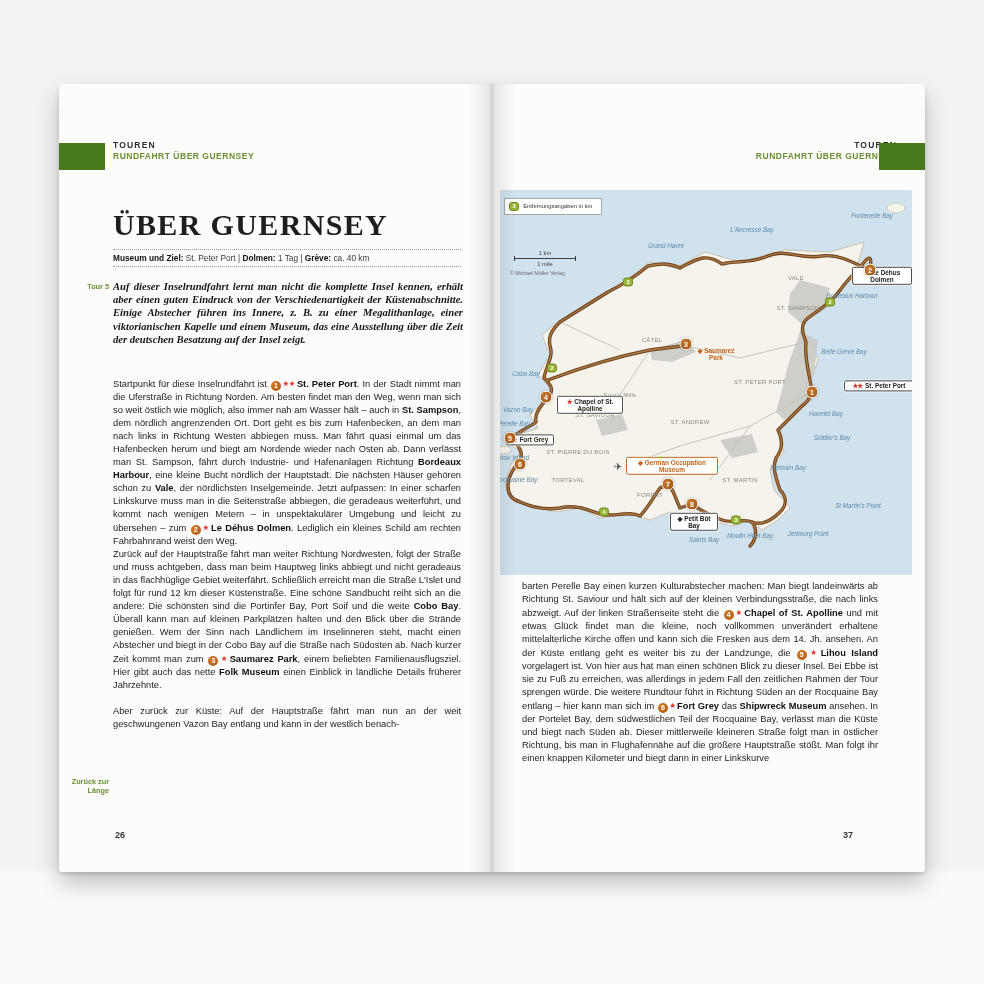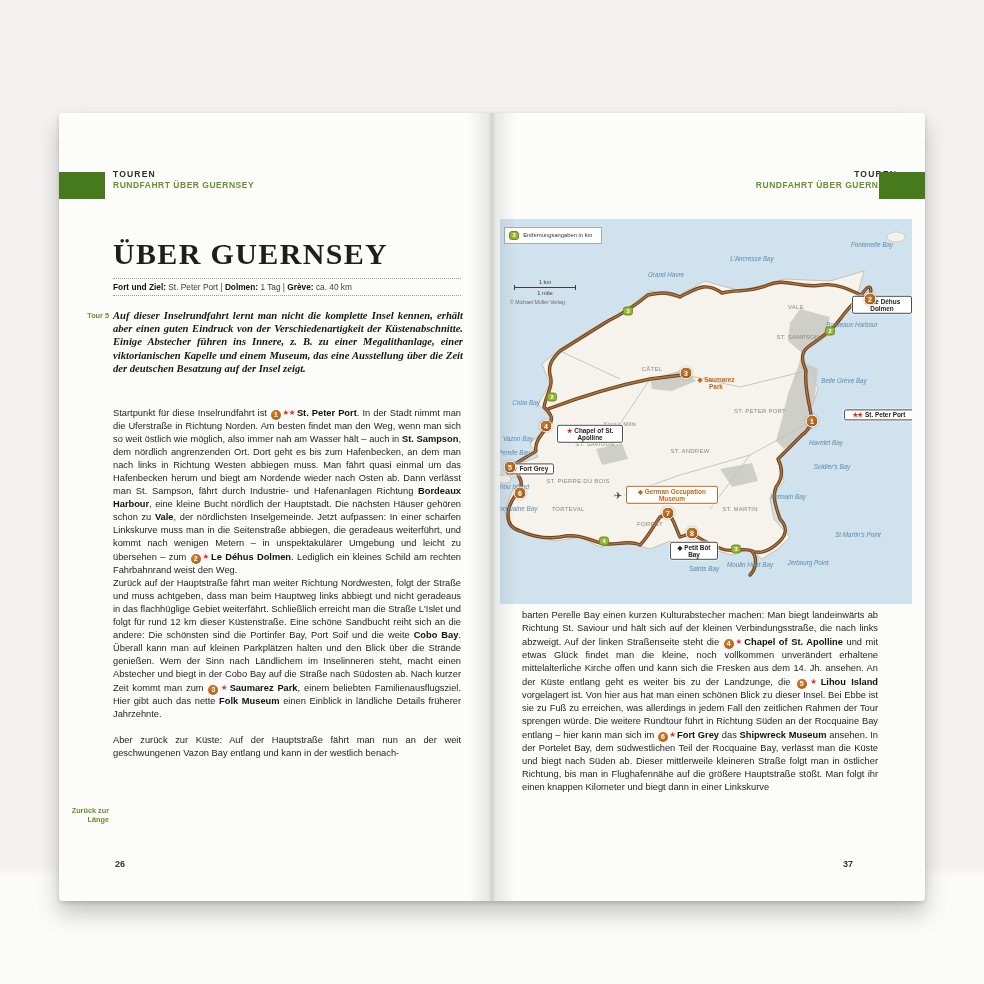--- a/index.html
+++ b/index.html
@@ -4,21 +4,21 @@
 <style>
   html,body{margin:0;padding:0;}
   body{
     width:984px;height:984px;overflow:hidden;position:relative;
     font-family:"Liberation Sans",sans-serif;
     background:linear-gradient(#f3f2f0 0%,#f3f2f0 88%,#fafaf8 89%,#fafaf8 100%);
   }
   .spread{
     position:absolute;left:59px;top:84px;width:866px;height:788px;
     box-shadow:0 12px 22px rgba(0,0,0,.22), 0 2px 4px rgba(0,0,0,.15);
-    display:flex;background:#fcfcfb;border-radius:4px;margin-top:29px;
+    display:flex;background:#fcfcfb;border-radius:4px;
   }
   .spread::before{
     content:'';position:absolute;left:50%;top:0;bottom:0;width:48px;transform:translateX(-50%);
     background:linear-gradient(90deg,rgba(0,0,0,0) 0%,rgba(0,0,0,.08) 42%,rgba(0,0,0,.17) 50%,rgba(0,0,0,.08) 58%,rgba(0,0,0,0) 100%);
     z-index:6;pointer-events:none;
   }
   .page{position:relative;width:433px;height:788px;background:#fcfcfb;}
   .page-left{border-radius:4px 0 0 4px;}
   .page-right{border-radius:0 4px 4px 0;}
   .tab{position:absolute;top:59px;width:46px;height:27px;background:#47791d;z-index:4;}
@@ -110,21 +110,21 @@
 
 <div class="spread">
 
   <div class="page page-left">
     <div class="tab tab-left"></div>
     <div class="hdr hdr-left">
       <div class="kick">TOUREN</div>
       <div class="kick-sub">RUNDFAHRT ÜBER GUERNSEY</div>
     </div>
     <h1 class="title"><br><span>ÜBER GUERNSEY</span></h1>
-    <div class="meta" id="meta-line"><strong>Fort und Ziel:</strong> St. Peter Port | <strong>Dolmen:</strong> 1 Tag | <strong>Grève:</strong> ca. 40 km</div>
+    <div class="meta" id="meta-line"><strong>Museum und Ziel:</strong> St. Peter Port | <strong>Dolmen:</strong> 1 Tag | <strong>Grève:</strong> ca. 40 km</div>
     <div class="margin-note note-tour">Tour 5</div>
     <p class="intro">Auf dieser Inselrundfahrt lernt man nicht die komplette Insel kennen, erhält aber einen guten Eindruck von der Verschiedenartigkeit der Küstenabschnitte. Einige Abstecher führen ins Innere, z. B. zu einer Megalithanlage, einer viktorianischen Kapelle und einem Museum, das eine Ausstellung über die Zeit der deutschen Besatzung auf der Insel zeigt.</p>
     <div class="bodycol" id="left-paras">
         <p>Startpunkt für diese Inselrundfahrt ist <span class="mk">1</span><span class="stars">★★</span><strong>St. Peter Port</strong>. In der Stadt nimmt man die Uferstraße in Richtung Norden. Am besten findet man den Weg, wenn man sich so weit östlich wie möglich, also immer nah am Wasser hält – auch in <strong>St. Sampson</strong>, dem nördlich angrenzenden Ort. Dort geht es bis zum Hafenbecken, an dem man nach links in Richtung Westen abbiegen muss. Man fährt quasi einmal um das Hafenbecken herum und biegt am Nordende wieder nach Osten ab. Dann verlässt man St. Sampson, fährt durch Industrie- und Hafenanlagen Richtung <strong>Bordeaux Harbour</strong>, eine kleine Bucht nördlich der Hauptstadt. Die nächsten Häuser gehören schon zu <strong>Vale</strong>, der nördlichsten Inselgemeinde. Jetzt aufpassen: In einer scharfen Linkskurve muss man in die Seitenstraße abbiegen, die geradeaus weiterführt, und kommt nach wenigen Metern – in unspektakulärer Umgebung und leicht zu übersehen – zum <span class="mk">2</span><span class="stars">★</span><strong>Le Déhus Dolmen</strong>. Lediglich ein kleines Schild am rechten Fahrbahnrand weist den Weg.</p>
         <p>Zurück auf der Hauptstraße fährt man weiter Richtung Nordwesten, folgt der Straße und muss achtgeben, dass man beim Hauptweg links abbiegt und nicht geradeaus in das flachhüglige Gebiet weiterfährt. Schließlich erreicht man die Straße L'Islet und folgt für rund 12 km dieser Küstenstraße. Eine schöne Sandbucht reiht sich an die andere: Die schönsten sind die Portinfer Bay, Port Soif und die weite <strong>Cobo Bay</strong>. Überall kann man auf kleinen Parkplätzen halten und den Blick über die Strände genießen. Wem der Sinn nach Ländlichem im Inselinneren steht, macht einen Abstecher und biegt in der Cobo Bay auf die Straße nach Südosten ab. Nach kurzer Zeit kommt man zum <span class="mk">3</span><span class="stars">★</span><strong>Saumarez Park</strong>, einem beliebten Familienausflugsziel. Hier gibt auch das nette <strong>Folk Museum</strong> einen Einblick in ländliche Details früherer Jahrzehnte.</p>
         <p class="gap">Aber zurück zur Küste: Auf der Hauptstraße fährt man nun an der weit geschwungenen Vazon Bay entlang und kann in der westlich benach-</p>
       </div>
     <div class="margin-note note-back">Zurück zur Länge</div>
     <div class="pagenum pn-left">26</div>
   </div>

